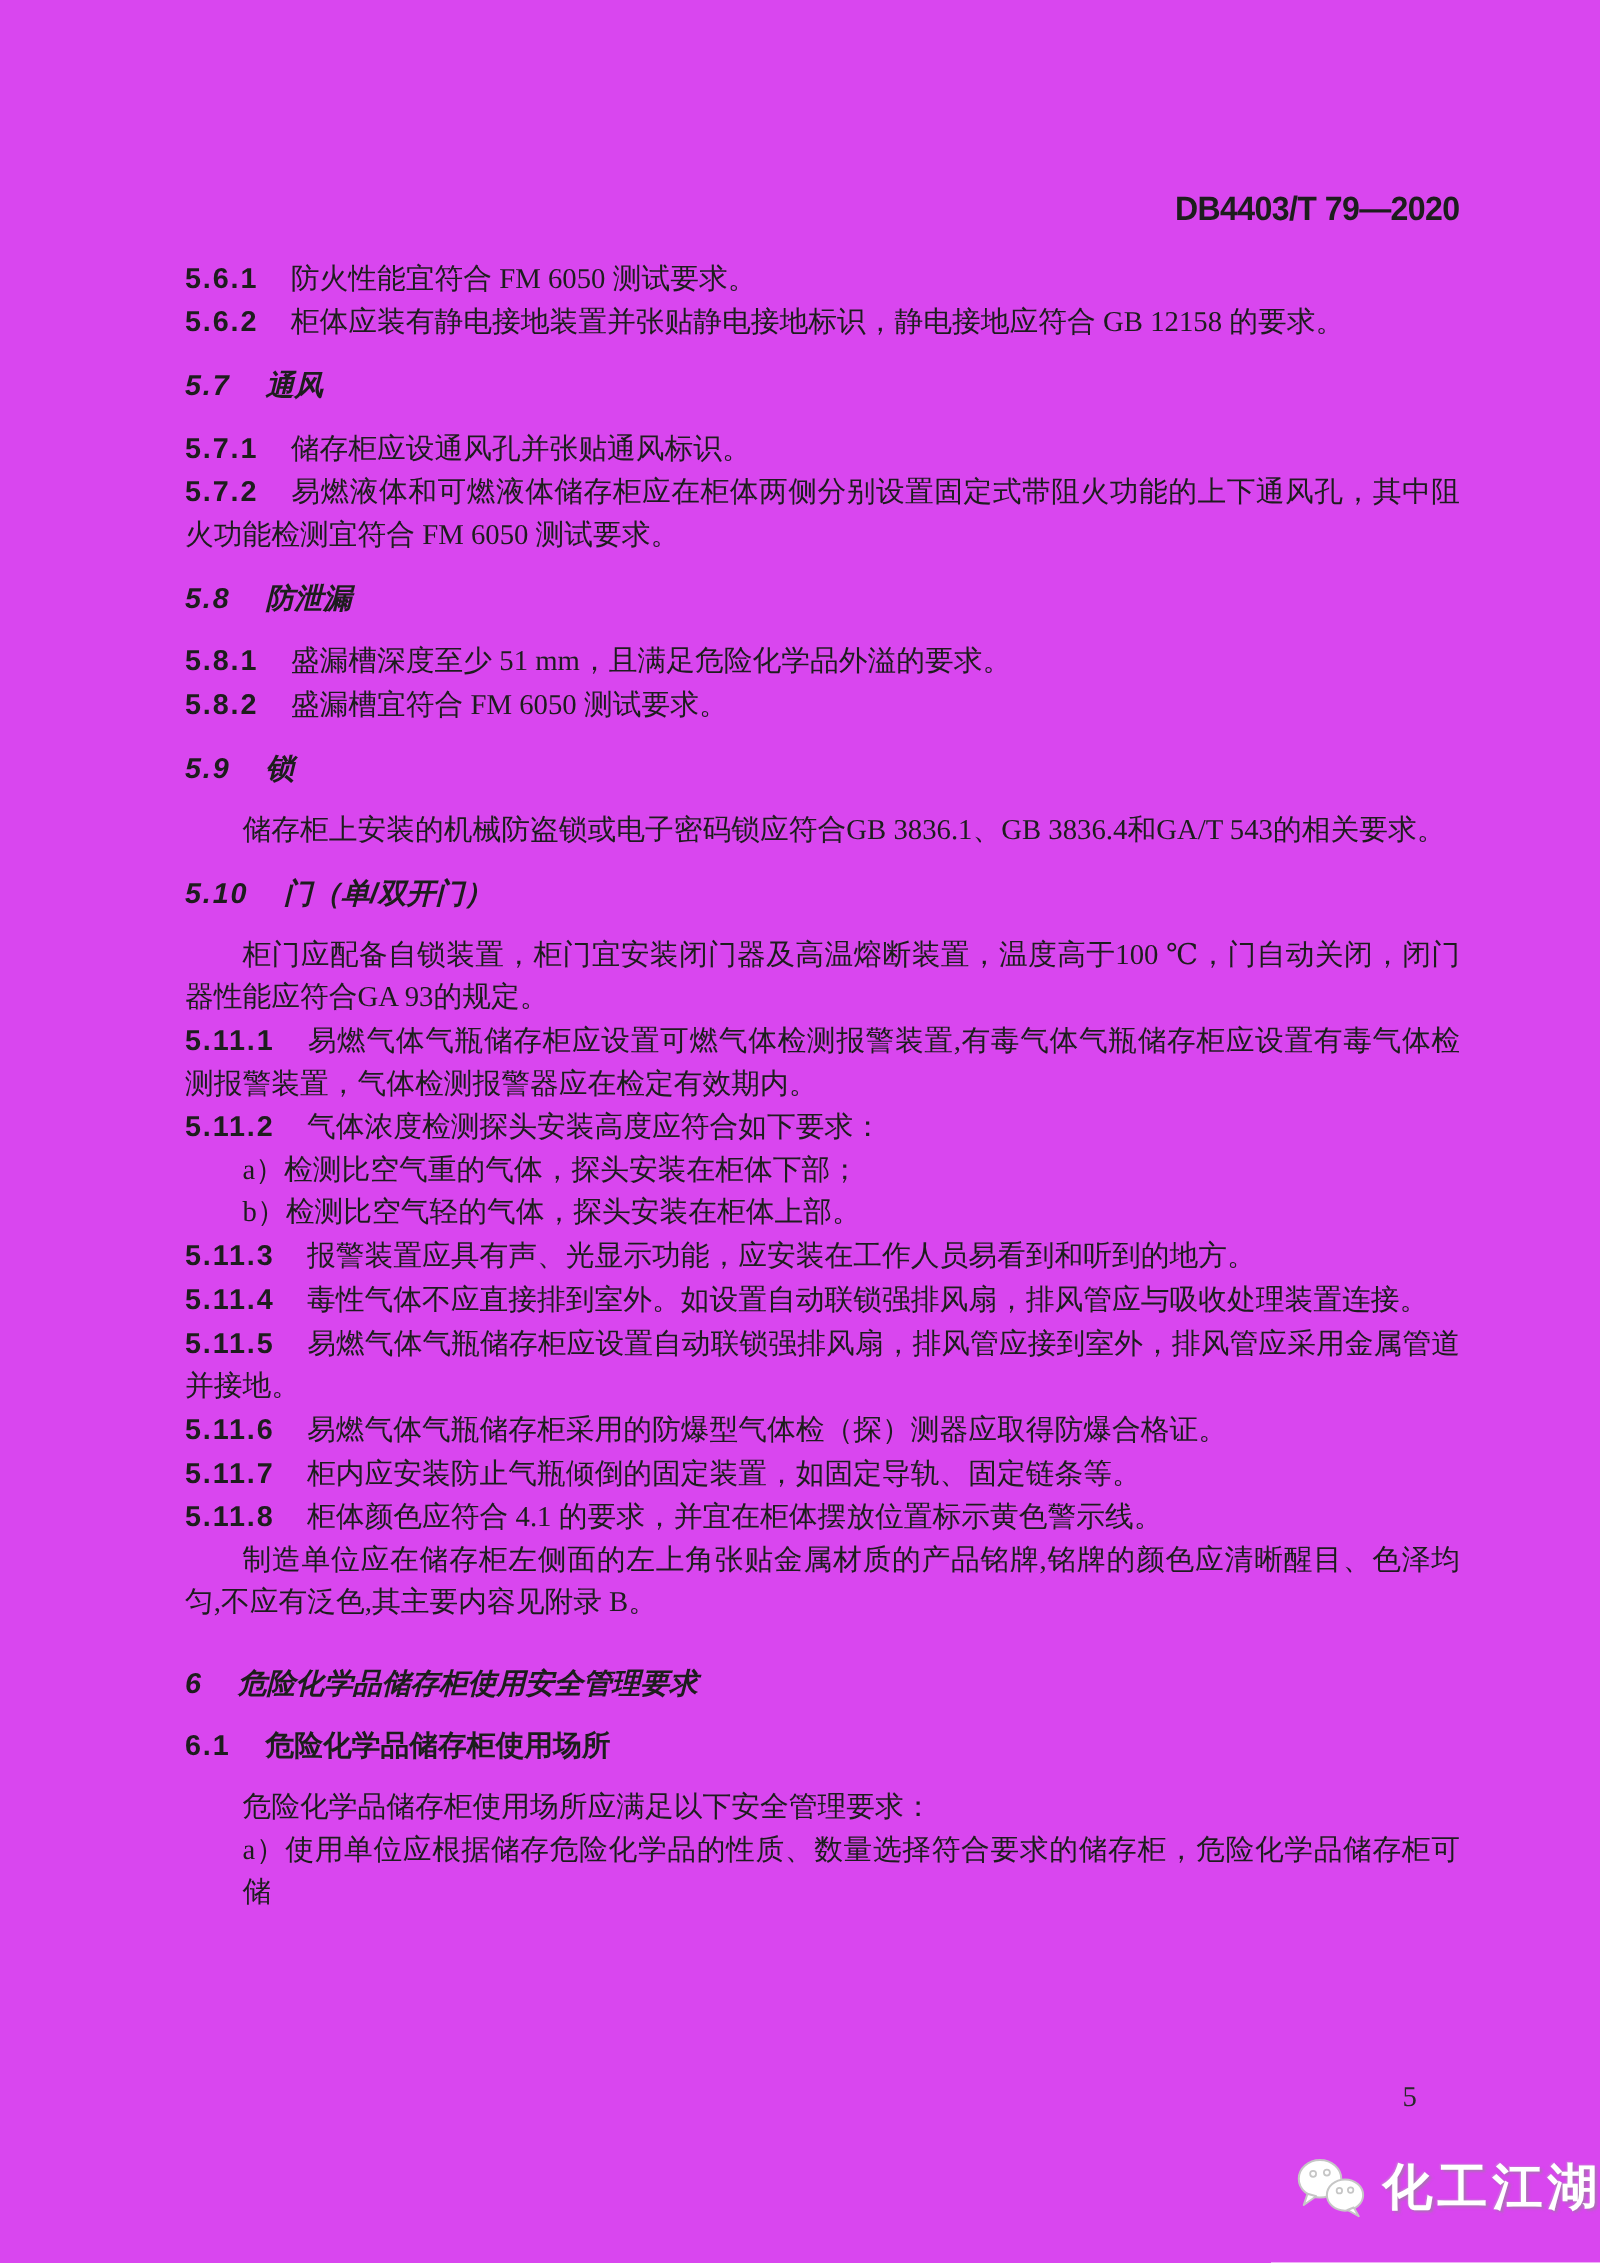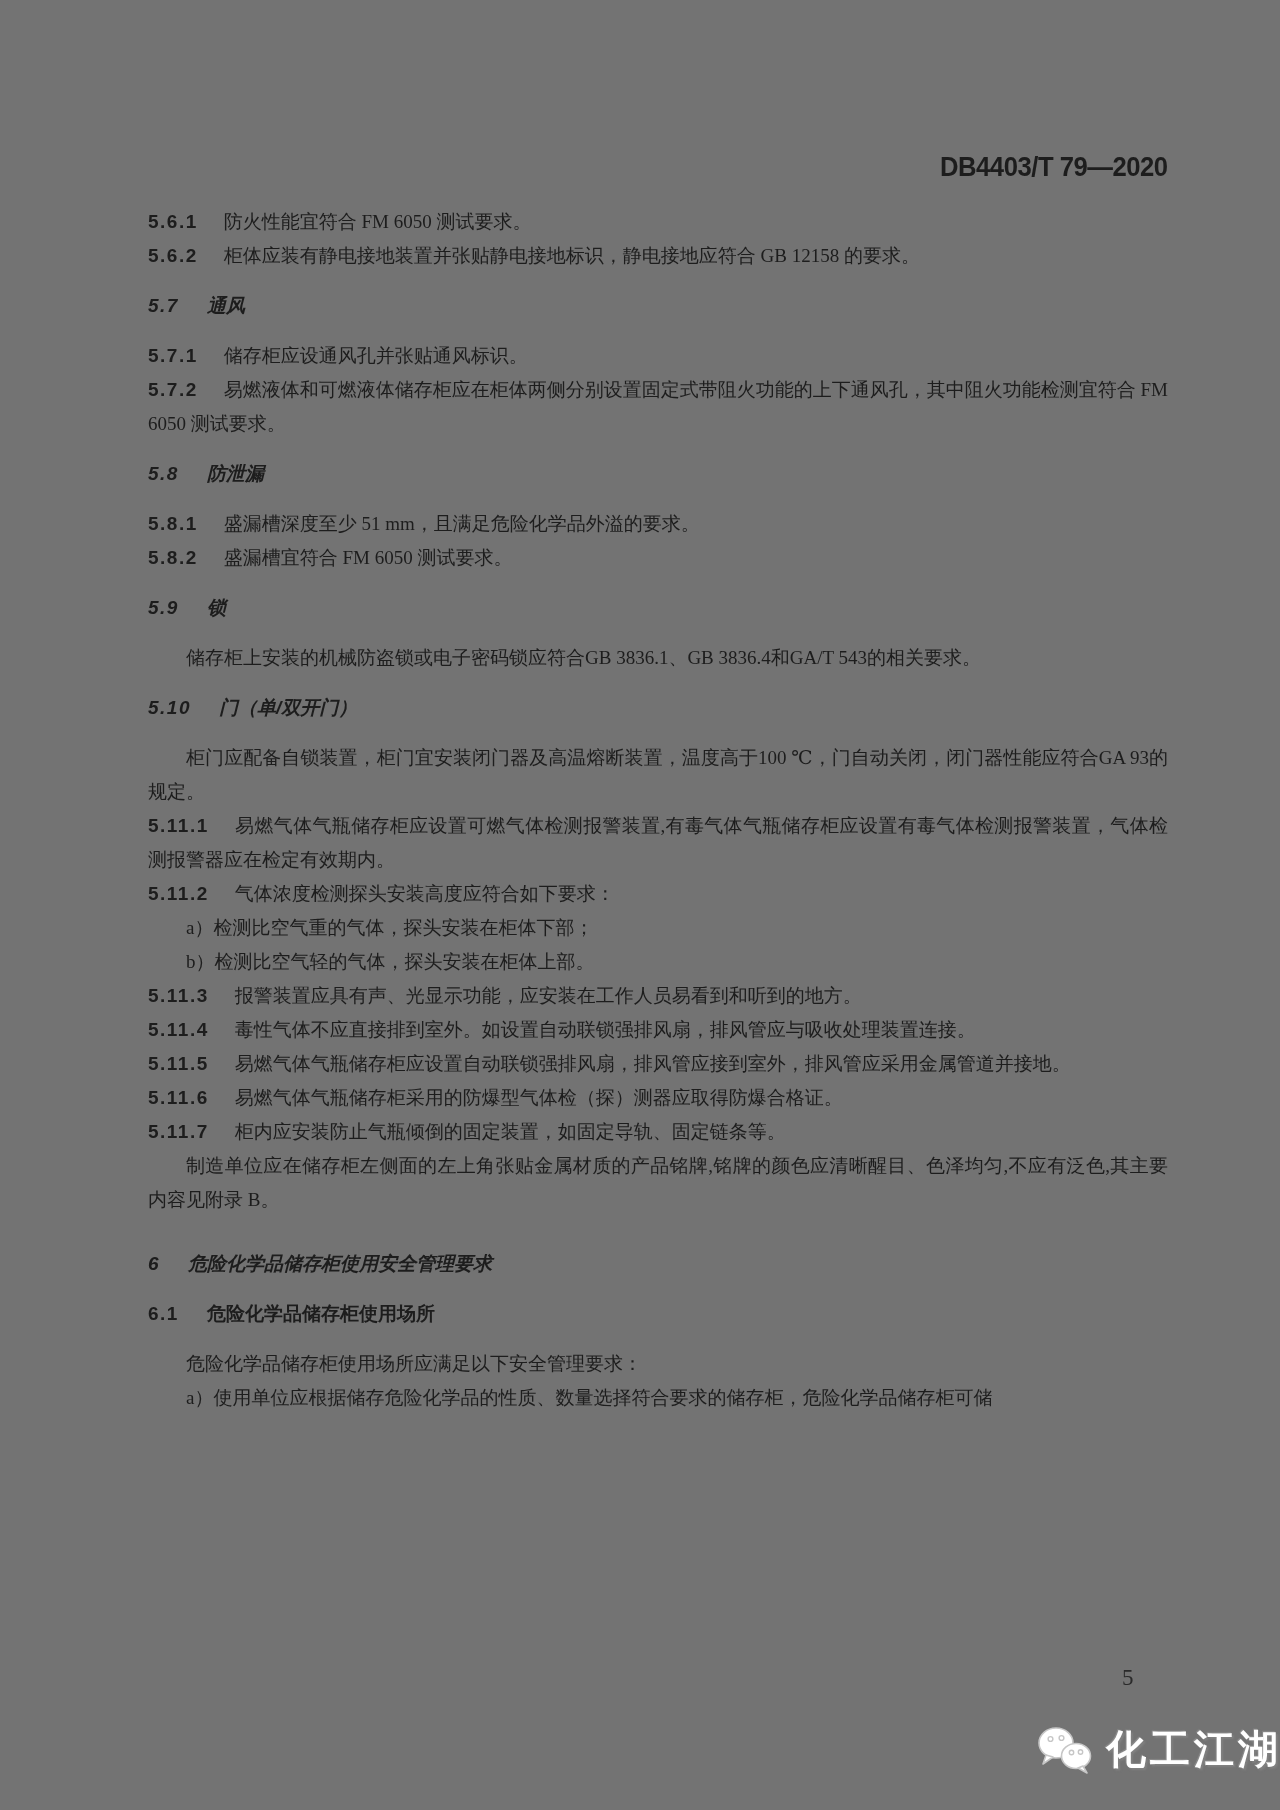--- a/index.html
+++ b/index.html
@@ -1,40 +1,40 @@
 <!DOCTYPE html>
 <html><head>
 <meta charset="utf-8">
 <style>
   html,body{margin:0;padding:0;background:#ffffff;}
   .page{
     position:relative;
     width:1280px;height:1810px;
-    background:#737373;
+    background:#d946ef;
     overflow:hidden;
     font-family:"Liberation Serif","DejaVu Serif",serif;
     color:#1d1d1d;
   }
   .std-code{
     position:absolute;
     top:150px;right:112px;
     font-family:"Liberation Sans","DejaVu Sans",sans-serif;
     font-weight:bold;
     font-size:27px;
     line-height:34px;
     letter-spacing:-0.5px;
     transform:scaleX(.95);
     transform-origin:right center;
     white-space:nowrap;
   }
   .doc-body{
     position:absolute;
     left:148px;top:205px;
     width:1020px;
-    font-size:19px;
+    font-size:23px;
     line-height:34px;
     text-align:justify;
   }
   .block{margin:0;}
   .num{
     font-family:"Liberation Sans","DejaVu Sans",sans-serif;
     font-weight:bold;
     letter-spacing:1.5px;
     margin-right:26px;
     white-space:nowrap;
@@ -97,20 +97,21 @@
       <div class="block para"><span class="txt">柜门应配备自锁装置，柜门宜安装闭门器及高温熔断装置，温度高于100 ℃，门自动关闭，闭门器性能应符合GA 93的规定。</span></div>
       <div class="block clause"><span class="num">5.11.1</span><span class="txt">易燃气体气瓶储存柜应设置可燃气体检测报警装置,有毒气体气瓶储存柜应设置有毒气体检测报警装置，气体检测报警器应在检定有效期内。</span></div>
       <div class="block clause"><span class="num">5.11.2</span><span class="txt">气体浓度检测探头安装高度应符合如下要求：</span></div>
       <div class="block item"><span class="txt">a）检测比空气重的气体，探头安装在柜体下部；</span></div>
       <div class="block item"><span class="txt">b）检测比空气轻的气体，探头安装在柜体上部。</span></div>
       <div class="block clause"><span class="num">5.11.3</span><span class="txt">报警装置应具有声、光显示功能，应安装在工作人员易看到和听到的地方。</span></div>
       <div class="block clause"><span class="num">5.11.4</span><span class="txt">毒性气体不应直接排到室外。如设置自动联锁强排风扇，排风管应与吸收处理装置连接。</span></div>
       <div class="block clause"><span class="num">5.11.5</span><span class="txt">易燃气体气瓶储存柜应设置自动联锁强排风扇，排风管应接到室外，排风管应采用金属管道并接地。</span></div>
       <div class="block clause"><span class="num">5.11.6</span><span class="txt">易燃气体气瓶储存柜采用的防爆型气体检（探）测器应取得防爆合格证。</span></div>
       <div class="block clause"><span class="num">5.11.7</span><span class="txt">柜内应安装防止气瓶倾倒的固定装置，如固定导轨、固定链条等。</span></div>
+      <div class="block clause"><span class="num">5.11.8</span><span class="txt">柜体颜色应符合 4.1 的要求，并宜在柜体摆放位置标示黄色警示线。</span></div>
       <div class="block para"><span class="txt">制造单位应在储存柜左侧面的左上角张贴金属材质的产品铭牌,铭牌的颜色应清晰醒目、色泽均匀,不应有泛色,其主要内容见附录 B。</span></div>
       <div class="block chapter"><span class="num">6</span><span class="txt">危险化学品储存柜使用安全管理要求</span></div>
       <div class="block heading2"><span class="num">6.1</span><span class="txt">危险化学品储存柜使用场所</span></div>
       <div class="block para"><span class="txt">危险化学品储存柜使用场所应满足以下安全管理要求：</span></div>
       <div class="block item"><span class="txt">a）使用单位应根据储存危险化学品的性质、数量选择符合要求的储存柜，危险化学品储存柜可储</span></div>
     </main>
 
   <div class="page-number">5</div>
 
   <div class="watermark">

